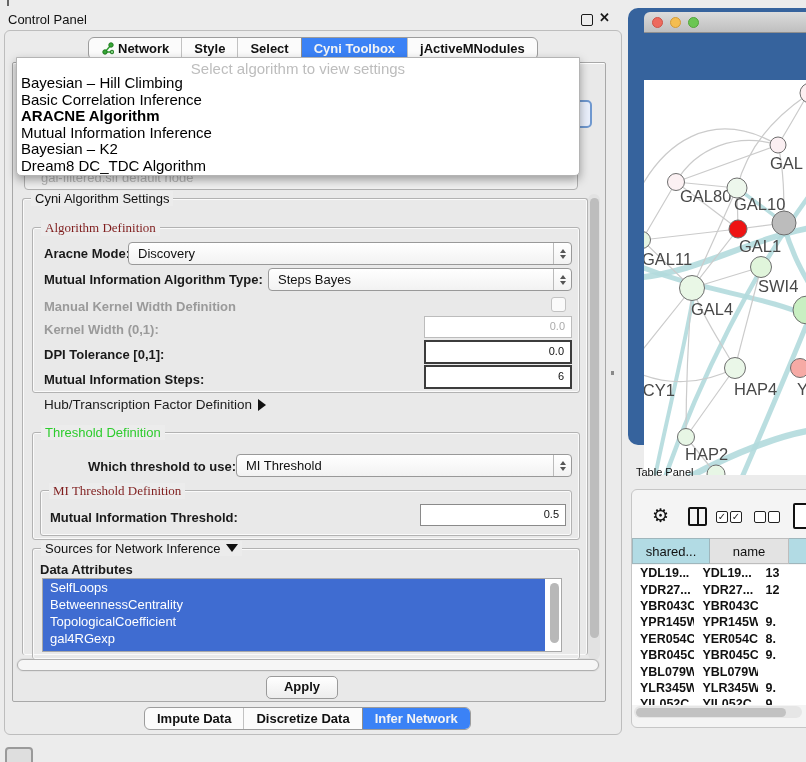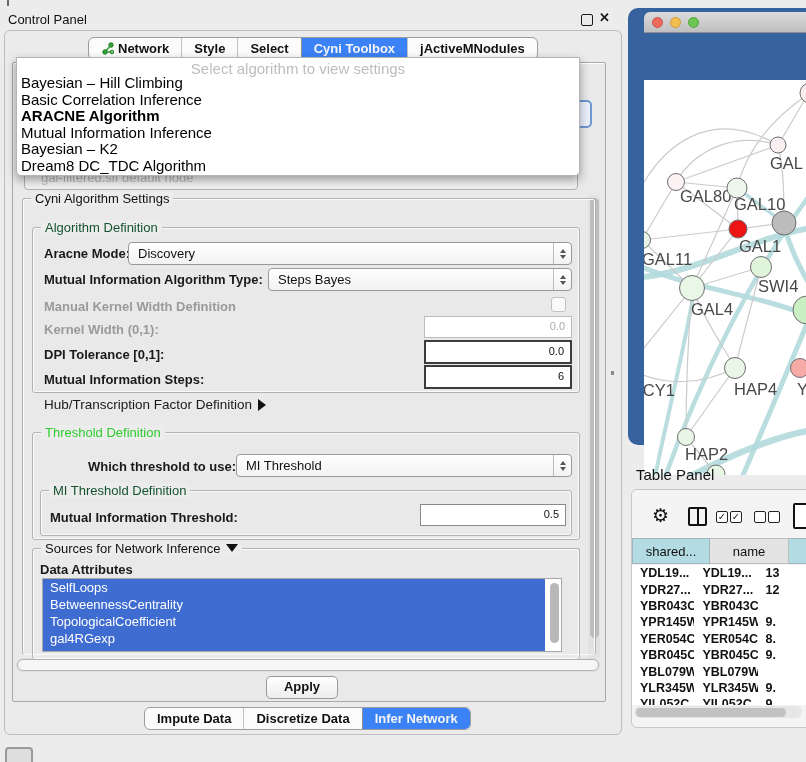--- a/index.html
+++ b/index.html
@@ -30,21 +30,21 @@
   .dd-item.bold{font-weight:bold;}
 
   
   .ghost-combo{left:24px;top:166px;width:552px;height:22px;border:1px solid #b0b0b0;border-radius:4px;background:#f0f0f0;z-index:2;}
   .ghost-text{left:16px;top:3px;font-size:13px;color:#b5b5b5;position:absolute;}
   .combo-fragment{left:568px;top:100px;width:20px;height:24px;border:2px solid #6f98cf;border-radius:5px;background:#e9effb;z-index:3;}
 
   
   .groupbox{border:1px solid #b2b2b2;border-radius:3px;box-shadow:inset 0 0 0 1px #fafafa;}
   .legend{position:absolute;top:-8px;left:8px;background:#ececec;padding:0 4px;font-size:13px;white-space:nowrap;}
-  .legend.blue{color:#14532d;}
+  .legend.blue{color:#7f1d1d;font-family:Liberation Serif, serif;}
   .legend.green{color:#2ecc2e;}
   .flabel{font-size:13px;font-weight:bold;color:#1a1a1a;white-space:nowrap;}
   .flabel.disabled{color:#9a9a9a;}
 
   .combo{background:linear-gradient(#ffffff,#f2f2f2);border:1px solid #999;border-radius:4px;height:21px;}
   .combo .val{position:absolute;left:9px;top:3px;font-size:13px;color:#111;}
   .combo .arrows{position:absolute;right:0;top:0;width:17px;height:100%;border-left:1px solid #bbb;
     display:flex;flex-direction:column;align-items:center;justify-content:center;gap:2px;}
   .tri-up{width:0;height:0;border-left:3.5px solid transparent;border-right:3.5px solid transparent;border-bottom:4px solid #555;}
   .tri-down{width:0;height:0;border-left:3.5px solid transparent;border-right:3.5px solid transparent;border-top:4px solid #555;}
@@ -83,21 +83,21 @@
   .net-blue{left:628px;top:8px;width:190px;height:437px;background:#36639d;border-radius:10px;}
   .mac-titlebar{left:644px;top:12px;width:174px;height:21px;background:linear-gradient(#dcdcdc,#bfbfbf);
     border-bottom:1px solid #8f8f8f;border-radius:6px 0 0 0;display:flex;align-items:center;gap:7px;padding-left:8px;box-sizing:border-box;}
   .light{width:11px;height:11px;border-radius:50%;}
   .light.red{background:#ed6a5e;border:1px solid #ce5347;box-sizing:border-box;}
   .light.yellow{background:#f4bd50;border:1px solid #d29b38;box-sizing:border-box;}
   .light.green{background:#6bc653;border:1px solid #54a43c;box-sizing:border-box;}
   .net-canvas{left:644px;top:34px;width:162px;height:395px;background:#fff;margin-top:46px;}
 
   
-  .tp-title{left:636px;top:466px;font-size:15px;color:#111;}
+  .tp-title{left:636px;top:466px;font-size:11px;color:#111;}
   .tp-box{left:631px;top:489px;width:185px;height:237px;background:#f4f4f4;border:1px solid #c6c6c6;border-radius:6px;}
   .gear{left:652px;top:504px;font-size:19px;color:#111;font-family:"DejaVu Sans",sans-serif;}
   .split-icon{left:688px;top:507px;width:15px;height:15px;border:2px solid #111;border-radius:2px;}
   .split-icon::after{content:"";position:absolute;left:6.5px;top:0;width:2px;height:100%;background:#111;}
   .cbx{position:absolute;width:10px;height:10px;border:1.5px solid #222;border-radius:2px;font-size:10px;line-height:10px;text-align:center;color:#222;background:#fff;}
   .doc-icon{left:793px;top:503px;width:18px;height:22px;border:2px solid #111;border-radius:2px;background:#fff;}
 
   .tbl-head{left:632px;top:538px;height:26px;display:flex;}
   .th{box-sizing:border-box;border:1px solid #9fb6bc;border-left:none;font-size:13px;display:flex;align-items:center;justify-content:center;overflow:hidden;white-space:nowrap;}
   .th:first-child{border-left:1px solid #9fb6bc;text-align:right;}
@@ -147,21 +147,21 @@
       </div>
     </div>
 
   <div class="abs vscroll-track">
       <div class="vscroll-thumb"></div>
     </div>
   <div class="abs hscroll-track">
       <div class="hscroll-thumb"></div>
     </div>
 
-  <div class="abs groupbox" style="left:22px;top:198px;width:564px;height:456px;border-bottom:none;padding-left:8px;">
+  <div class="abs groupbox" style="left:22px;top:198px;width:564px;height:456px;border-bottom:none;">
     <div class="legend">Cyni Algorithm Settings</div>
   </div>
 
   <div class="abs groupbox" style="left:32px;top:227px;width:546px;height:164px;">
     <div class="legend blue">Algorithm Definition</div>
   </div>
   <div class="abs flabel" style="left:44px;top:246px;">Aracne Mode:</div>
   <div class="abs flabel" style="left:44px;top:272px;">Mutual Information Algorithm Type:</div>
   <div class="abs combo" style="left:128px;top:242px;width:442px;">
     <span class="val">Discovery</span>

